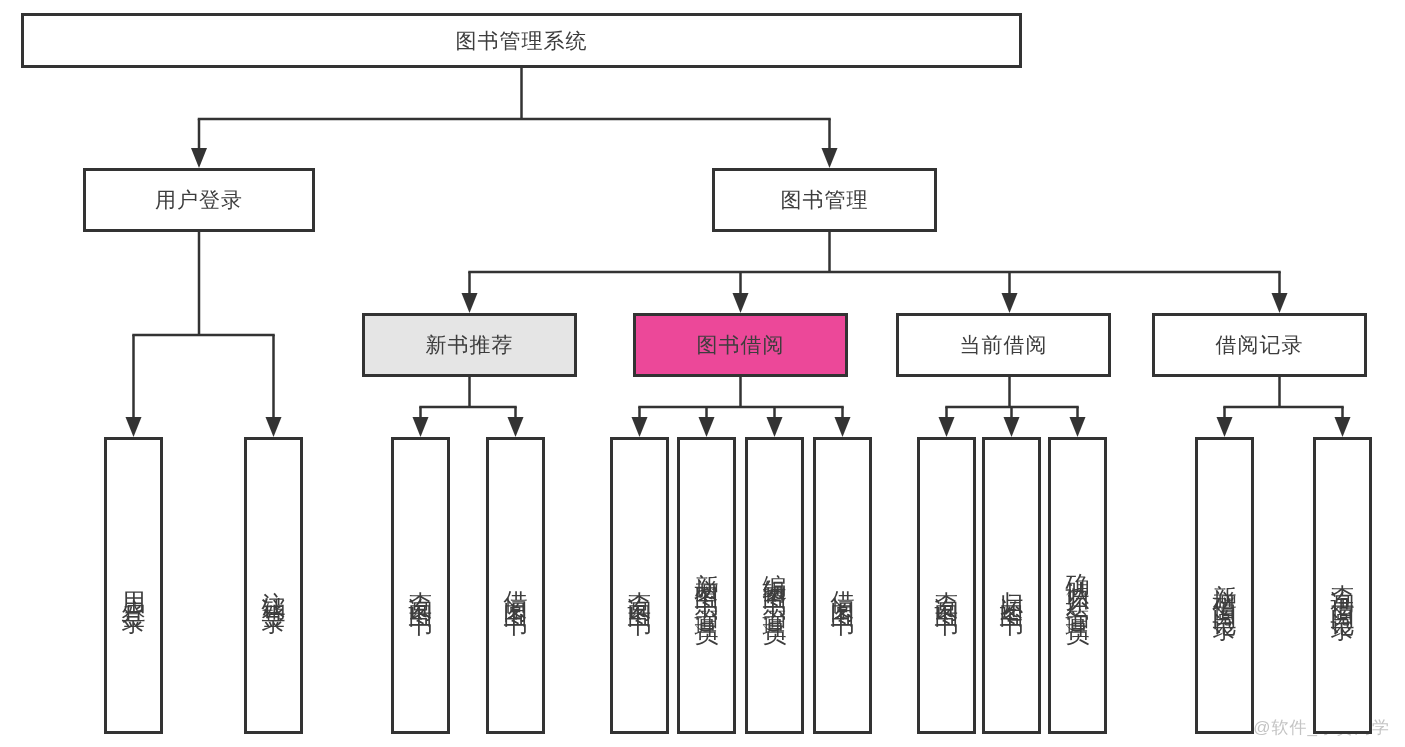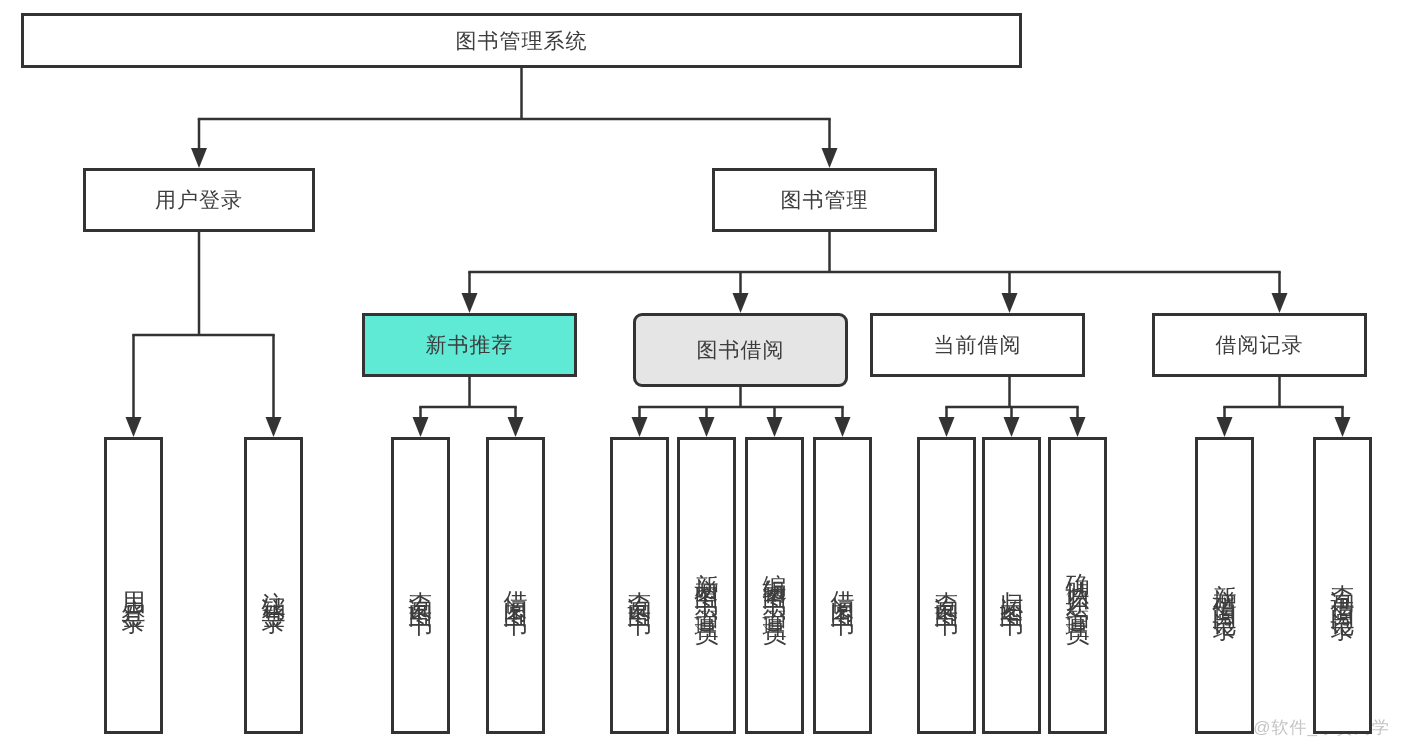--- a/index.html
+++ b/index.html
@@ -114,27 +114,27 @@
   <div id="watermark" style="color: rgb(196, 196, 196);">CSDN @软件_小贺同学</div>
 <div class="node horizontal" style="left: 21px; top: 13px; width: 1001px; height: 55px; border-color: rgb(51, 51, 51); background: rgb(255, 255, 255);">
       <span class="node-label">图书管理系统</span>
     </div>
     <div class="node horizontal" style="left: 83px; top: 168px; width: 232px; height: 64px; border-color: rgb(51, 51, 51); background: rgb(255, 255, 255);">
       <span class="node-label">用户登录</span>
     </div>
     <div class="node horizontal" style="left: 712px; top: 168px; width: 225px; height: 64px; border-color: rgb(51, 51, 51); background: rgb(255, 255, 255);">
       <span class="node-label">图书管理</span>
     </div>
-    <div class="node horizontal" style="left: 362px; top: 313px; width: 215px; height: 64px; border-color: rgb(51, 51, 51); background: #5eead4;">
+    <div class="node horizontal" style="left: 362px; top: 313px; width: 215px; height: 64px; border-color: rgb(51, 51, 51); background: #e5e5e5;">
       <span class="node-label">新书推荐</span>
     </div>
-    <div class="node horizontal" style="left: 633px; top: 313px; width: 215px; height: 74px; border-color: rgb(51, 51, 51); background: #e5e5e5; border-radius: 9px;">
+    <div class="node horizontal" style="left: 633px; top: 313px; width: 215px; height: 64px; border-color: rgb(51, 51, 51); background: #ec4899;">
       <span class="node-label">图书借阅</span>
     </div>
-    <div class="node horizontal" style="left: 870px; top: 313px; width: 215px; height: 64px; border-color: rgb(51, 51, 51); background: rgb(255, 255, 255);">
+    <div class="node horizontal" style="left: 896px; top: 313px; width: 215px; height: 64px; border-color: rgb(51, 51, 51); background: rgb(255, 255, 255);">
       <span class="node-label">当前借阅</span>
     </div>
     <div class="node horizontal" style="left: 1152px; top: 313px; width: 215px; height: 64px; border-color: rgb(51, 51, 51); background: rgb(255, 255, 255);">
       <span class="node-label">借阅记录</span>
     </div>
     <div class="node vertical" style="left: 104px; top: 437px; width: 59px; height: 297px; border-color: rgb(51, 51, 51); background: rgb(255, 255, 255);">
       <span class="node-label">用户登录</span>
     </div>
     <div class="node vertical" style="left: 244px; top: 437px; width: 59px; height: 297px; border-color: rgb(51, 51, 51); background: rgb(255, 255, 255);">
       <span class="node-label">注销登录</span>

